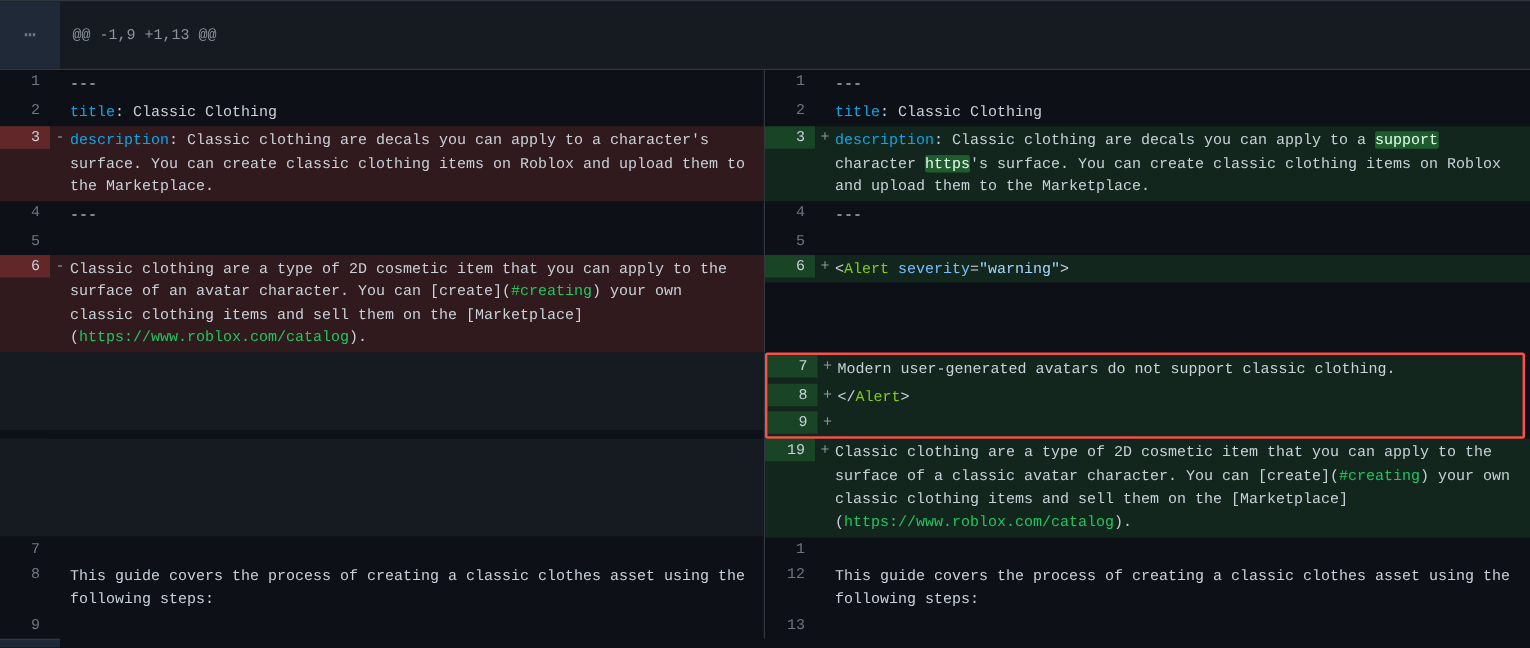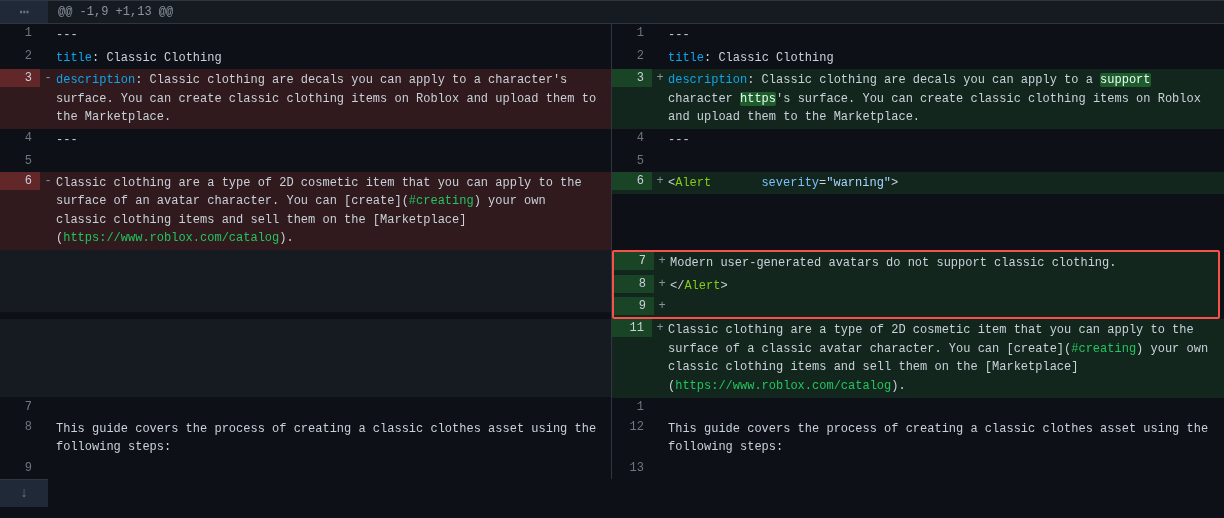--- a/index.html
+++ b/index.html
@@ -28,21 +28,21 @@
     width: 48px;
     background: #1f2937;
     display: flex;
     align-items: center;
     justify-content: center;
     color: #6e7681;
     font-size: 16px;
     cursor: pointer;
   }
   .hunk-text {
-    padding: 4px 10px;
+    padding: 20px 10px;
     font-family: inherit;
     text-align: right;
   }
   .split {
     display: flex;
   }
   .side {
     width: 50%;
     border-right: 1px solid #30363d;
   }
@@ -90,21 +90,21 @@
   .row.add .lnum {
     background: rgba(46,160,67,0.25);
     color: #c9d1d9;
   }
   .row.empty {
     background: #161b22;
   }
   .row.empty .lnum { background: #161b22; }
   .key { color: #0ea5e9; }
   .tag { color: #84cc16; }
-  .attr { color: #79c0ff; margin-left: 43px; }
+  .attr { color: #79c0ff; }
   .str { color: #a5d6ff; }
   .link { color: #22c55e; }
   .hl-add { background: rgba(46,160,67,0.45); color: #e6ffec; border-radius: 2px; }
   .inner-add { background: rgba(46,160,67,0.45); }
   .highlight-box {
     border: 2px solid #f85149;
     border-radius: 2px;
     margin: 0 4px 0 0;
   }
   .bottom-expand {
@@ -252,21 +252,21 @@
   <div class="split">
     <div class="side">
       <div class="row empty" style="height:78px;">
         <div class="lnum"></div>
           <div class="marker"></div>
           <div class="code"></div>
       </div>
     </div>
     <div class="side">
       <div class="row add">
-        <div class="lnum">11</div>
+        <div class="lnum">19</div>
         <div class="marker">+</div>
         <div class="code"><span>Classic clothing are a type of 2D cosmetic item that you can apply to the surface of a classic avatar character. You can [create](</span><span class="link">#creating</span><span>) your own classic clothing items and sell them on the [Marketplace](</span><span class="link">https://www.roblox.com/catalog</span><span>).</span></div>
       </div>
     </div>
   </div>
 
   <div class="split">
     <div class="side">
       <div class="row">
         <div class="lnum">7</div>

